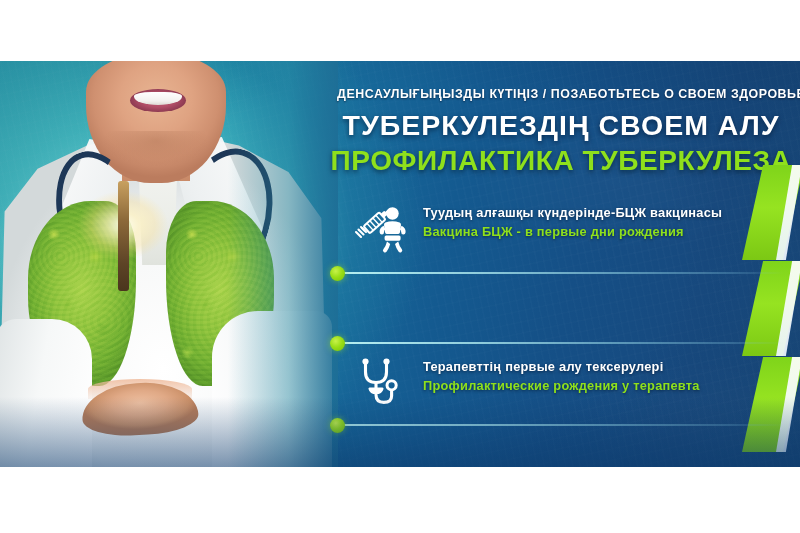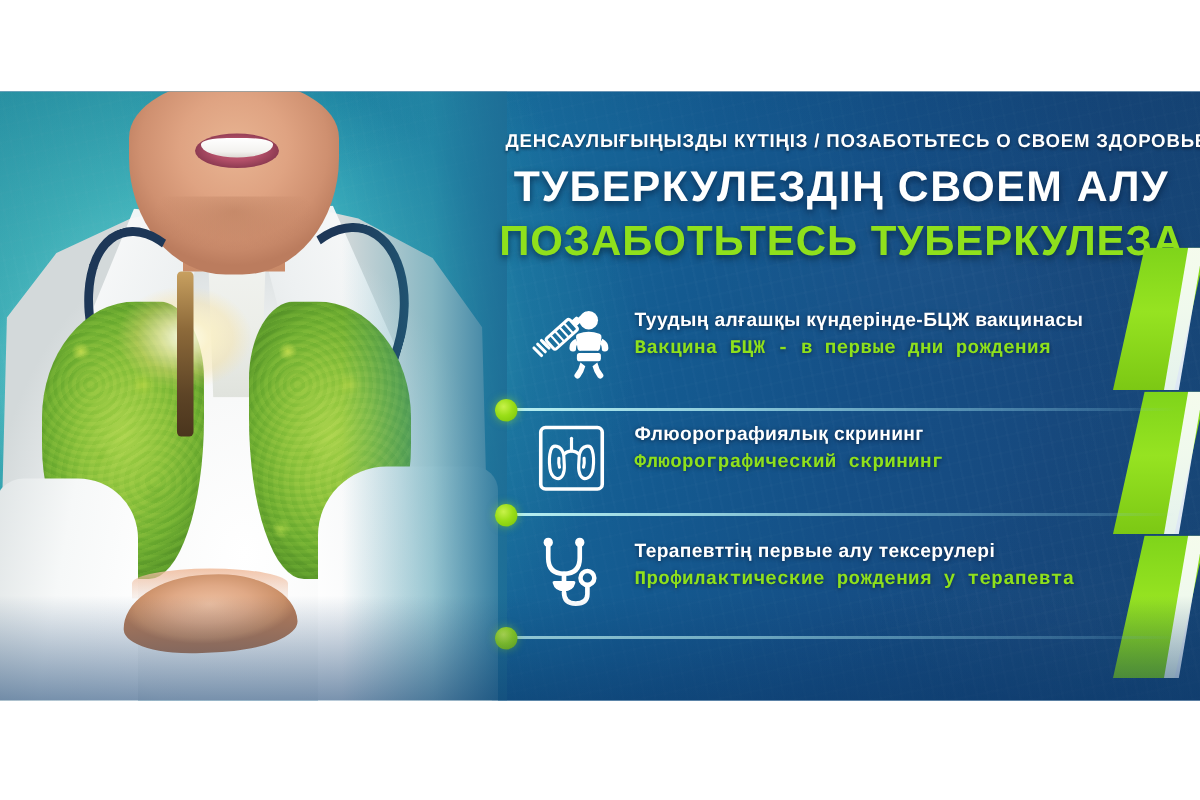--- a/index.html
+++ b/index.html
@@ -348,21 +348,20 @@
     white-space: nowrap;
   }
   .line-ru {
     color: #8fe01c;
     font-size: 12.8px;
     font-weight: bold;
     letter-spacing: .25px;
     line-height: 19px;
     text-shadow: 0 1px 3px rgba(0,25,50,.70);
     white-space: nowrap;
-    font-family: Liberation Mono, monospace;
   }
 
   
   .sep {
     position: absolute;
     left: 0;
     width: 470px;
     height: 14px;
   }
   .sep-1 { top: 205px; }
@@ -468,21 +467,21 @@
       <div class="hand-fingers"></div>
       <div class="hand"></div>
 
       <div class="photo-fade"></div>
     </div>
 
     <div class="content">
 
       <div class="kicker">ДЕНСАУЛЫҒЫҢЫЗДЫ КҮТІҢІЗ / ПОЗАБОТЬТЕСЬ О СВОЕМ ЗДОРОВЬЕ</div>
       <div class="title-kz">ТУБЕРКУЛЕЗДІҢ СВОЕМ АЛУ</div>
-      <div class="title-ru">ПОЗАБОТЬТЕСЬ ТУБЕРКУЛЕЗА</div>
+      <div class="title-ru">ПРОФИЛАКТИКА ТУБЕРКУЛЕЗА</div>
 
       <div class="chev chev-1">
         <div class="chev-green"></div>
         <div class="chev-white"></div>
       </div>
       <div class="chev chev-2">
         <div class="chev-green"></div>
         <div class="chev-white"></div>
       </div>
       <div class="chev chev-3">
@@ -520,40 +519,20 @@
           <div class="line-kz">Туудың алғашқы күндерінде-БЦЖ вакцинасы</div>
           <div class="line-ru">Вакцина БЦЖ - в первые дни рождения</div>
         </div>
       </div>
 
       <div class="sep sep-1">
         <div class="sep-line"></div>
         <div class="sep-dot"></div>
       </div>
 
-      <div class="row row-2">
-        <div class="row-icon">
-          <svg width="58" height="54" viewBox="0 0 58 54" fill="none">
-            <rect x="8.5" y="6" width="41" height="41" rx="3.2" stroke="#ffffff" stroke-width="2.4" fill="none"></rect>
-            <g stroke="#ffffff" stroke-width="2.1" stroke-linecap="round" stroke-linejoin="round" fill="none">
-              <path d="M29 13.2 v8.4"></path>
-              <path d="M29 21.6 q-3.4 .2 -5.2 2.4"></path>
-              <path d="M29 21.6 q3.4 .2 5.2 2.4"></path>
-              <path d="M23.8 24 q-1.2 -4.6 -4.6 -5.4 q-3.0 -.7 -4.0 2.6 q-1.5 5.0 -.6 12.0 q.6 5.0 3.6 6.4 q3.2 1.5 4.9 -1.7 q1.4 -2.7 1.1 -7.0 z"></path>
-              <path d="M34.2 24 q1.2 -4.6 4.6 -5.4 q3.0 -.7 4.0 2.6 q1.5 5.0 .6 12.0 q-.6 5.0 -3.6 6.4 q-3.2 1.5 -4.9 -1.7 q-1.4 -2.7 -1.1 -7.0 z"></path>
-              <path d="M20.6 26.5 q-.4 3.4 .4 6.0"></path>
-              <path d="M37.4 26.5 q.4 3.4 -.4 6.0"></path>
-            </g>
-          </svg>
-        </div>
-        <div class="row-text">
-          <div class="line-kz">Флюорографиялық скрининг</div>
-          <div class="line-ru">Флюорографический скрининг</div>
-        </div>
-      </div>
 
       <div class="sep sep-2">
         <div class="sep-line"></div>
         <div class="sep-dot"></div>
       </div>
 
       <div class="row row-3">
         <div class="row-icon">
           <svg width="58" height="54" viewBox="0 0 58 54" fill="none">
             <g stroke="#ffffff" stroke-width="3.1" stroke-linecap="round" fill="none">

